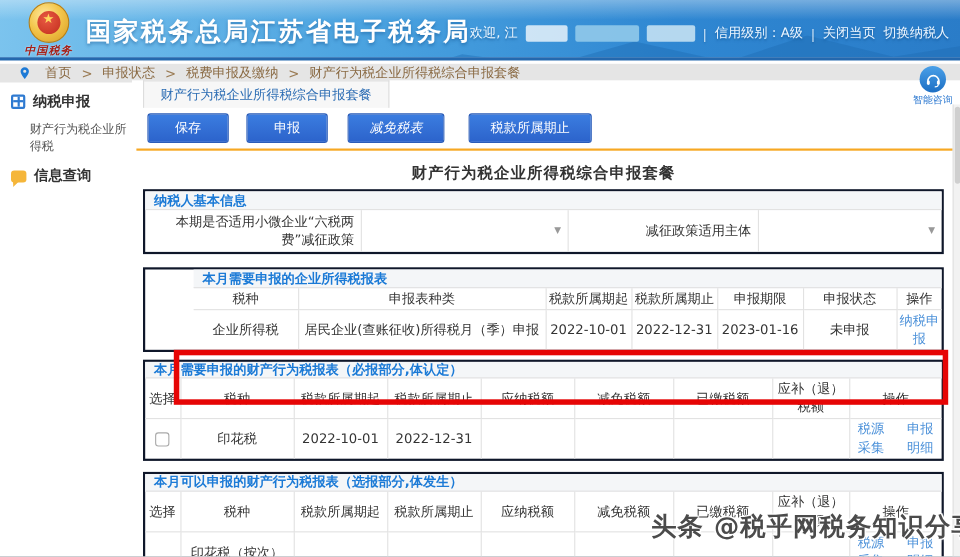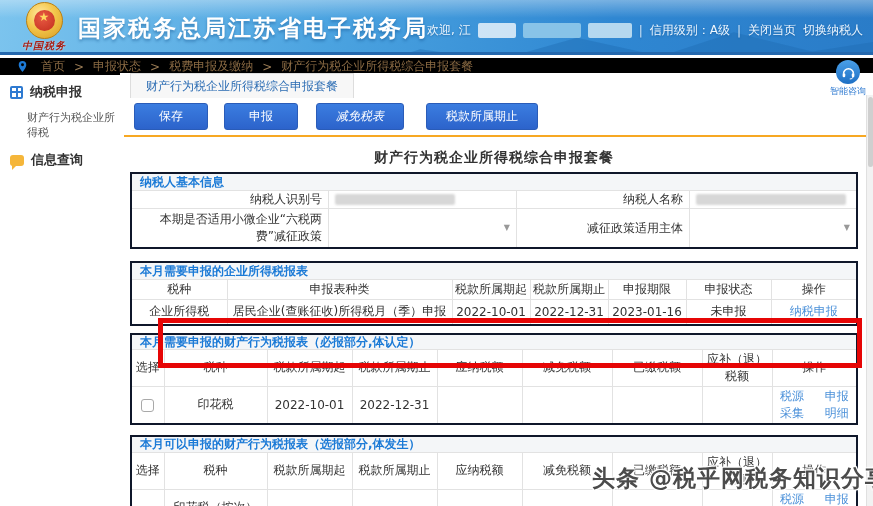--- a/index.html
+++ b/index.html
@@ -30,21 +30,21 @@
   .welcome { position:absolute; right:10px; top:22px; display:flex; align-items:center; gap:7px;
     color:#eef7ff; font-size:12px; z-index:2; text-shadow:0 1px 2px rgba(10,70,130,.5); }
   .redact { display:inline-block; height:15px; border-radius:2px; }
   .redact.r1 { width:38px; background:rgba(255,255,255,.75); }
   .redact.r2 { width:58px; background:rgba(150,205,235,.85); }
   .redact.r3 { width:44px; background:rgba(205,230,245,.85); }
   .wsep { opacity:.85; }
 
   
   .crumbbar { position:absolute; left:0; top:58px; width:873px; height:17px; display:flex; align-items:center;
-    background:#000000; font-size:12px; color:#8a6a43; }
+    background:#e5e5e5; font-size:12px; color:#8a6a43; }
   .pin { width:13px; height:13px; margin-left:16px; margin-right:12px; flex:0 0 auto; }
   .crumb { cursor:default; }
   .crumb-sep { margin:0 9px; color:#9b7c55; }
 
   
   .sidebar { position:absolute; left:0; top:78px; width:120px; bottom:0; background:#fff; }
   .side-item { display:flex; align-items:center; gap:7px; padding:5px 0 5px 10px; font-size:13px;
     font-weight:bold; color:#333; cursor:pointer; }
   .side-sub { padding:4px 0 6px 27px; font-size:11px; color:#555; cursor:pointer; }
   .icon-grid { width:13px; height:13px; border:2px solid #2e7ad1; border-radius:2px; position:relative; flex:0 0 auto; }
@@ -68,21 +68,21 @@
   .btn.b4 { width:112px; }
   .orange-line { height:2px; background:#f7a823; margin:5px 0 0 4px; }
 
   .content { position:relative; padding:0 15px 0 10px; }
   .page-title { text-align:center; font-size:14px; font-weight:bold; color:#333; margin-top:12px; letter-spacing:1px; }
 
   .panel { border:2px solid #0f172a; width:728px; }
   .panel-h { height:17px; line-height:16px; background:#f4f6f8; border-bottom:1px solid #e2e2e2;
     color:#1b7ad6; font-size:12px; font-weight:bold; padding-left:8px; }
   .p1 { margin-top:5px; }
-  .p2 { margin-top:12px; }
+  .p2 { margin-top:12px;padding-left:44px; }
   .p3 { margin-top:7px; }
   .p4 { margin-top:10px; }
 
   
   .frow { display:flex; border-bottom:1px solid #e2e2e2; font-size:12px; color:#333; }
   .frow:last-child { border-bottom:none; }
   .fcell { padding:2px 6px; display:flex; align-items:center; }
   .flabel { justify-content:flex-end; text-align:right; }
   .c1 { width:197px; border-right:1px solid #e2e2e2; }
   .c2 { width:188px; border-right:1px solid #e2e2e2; position:relative; }
@@ -183,30 +183,20 @@
       <button class="btn b3">减免税表</button>
       <button class="btn b4">税款所属期止</button>
     </div>
     <div class="orange-line"></div>
 
     <div class="content">
       <h1 class="page-title">财产行为税企业所得税综合申报套餐</h1>
 
       <section class="panel p1">
         <div class="panel-h">纳税人基本信息</div>
-        <div class="frow">
-          <div class="fcell flabel c1 h17">纳税人识别号</div>
-          <div class="fcell c2 h17">
-              <span class="blurval" style="width:120px"></span>
-            </div>
-          <div class="fcell flabel c3 h17">纳税人名称</div>
-          <div class="fcell c4 h17">
-              <span class="blurval" style="width:150px"></span>
-            </div>
-        </div>
         <div class="frow">
           <div class="fcell flabel c1" style="min-height:26px">本期是否适用小微企业“六税两费”减征政策</div>
           <div class="fcell c2" style="min-height:26px">
             <span class="dd">▼</span>
           </div>
           <div class="fcell flabel c3" style="min-height:26px">减征政策适用主体</div>
           <div class="fcell c4" style="min-height:26px">
             <span class="dd">▼</span>
           </div>
         </div>

